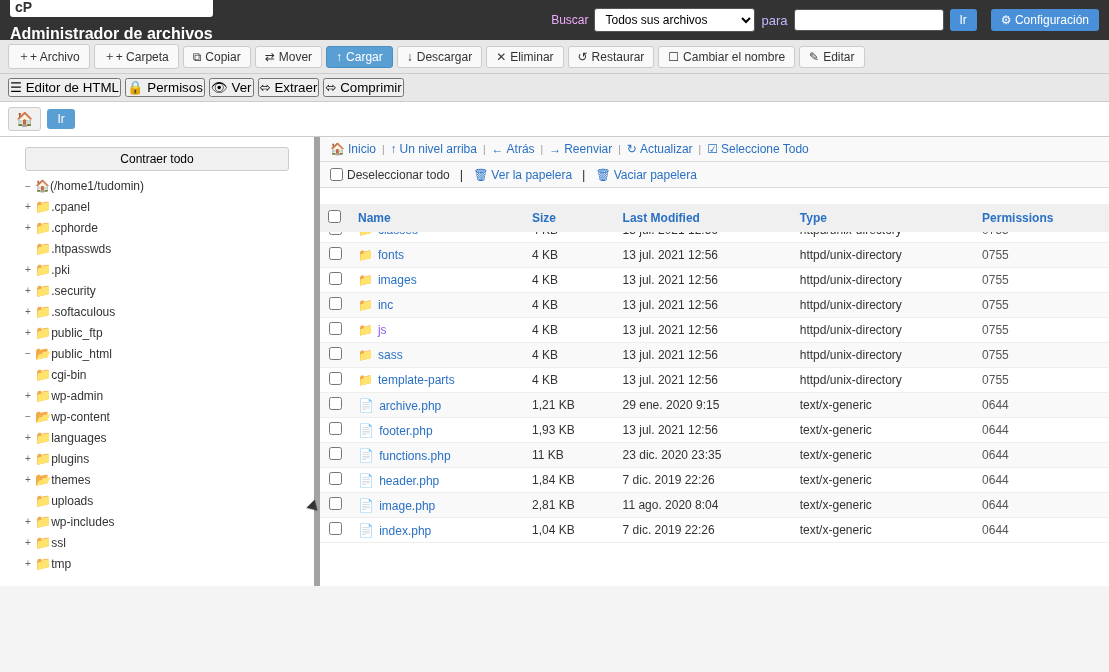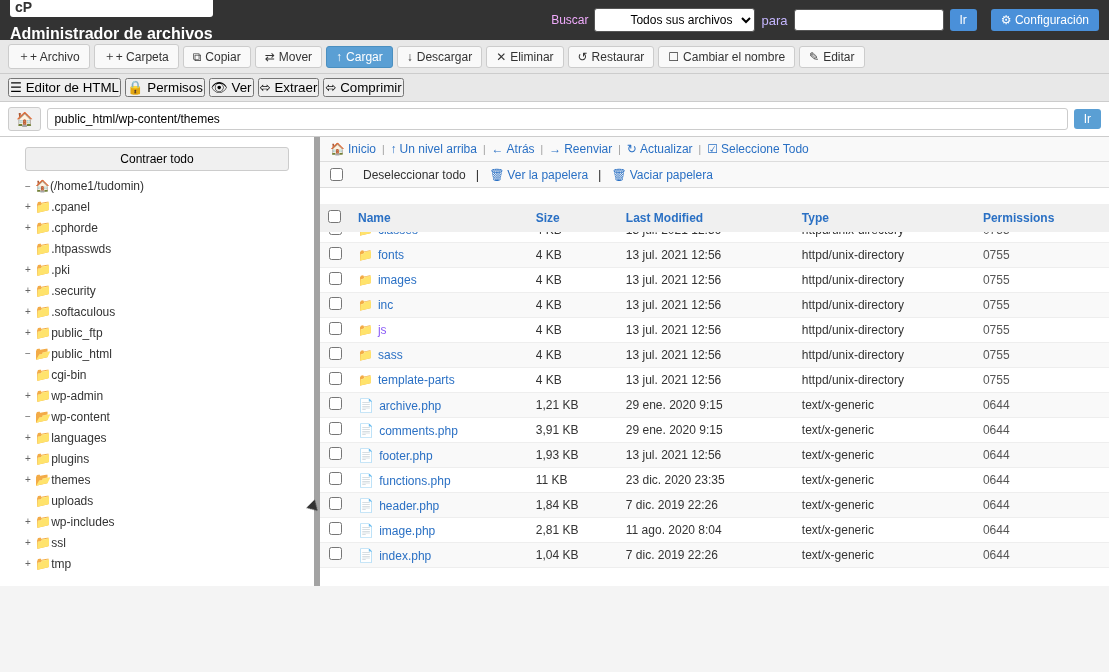--- a/index.html
+++ b/index.html
@@ -35,21 +35,20 @@
       align-items: center;
       gap: 6px;
     }
     .search-area label { color: #f0abfc; font-size: 12px; }
     .search-area select {
       padding: 3px 6px;
       border: 1px solid #555;
       background: #fff;
       font-size: 12px;
       border-radius: 3px;
-      text-align: right;
     }
     .search-area span { color: #c4b5fd; font-size: 13px; }
     .search-area input[type=text] {
       padding: 3px 8px;
       border: 1px solid #555;
       background: #fff;
       font-size: 12px;
       border-radius: 3px;
       width: 150px;
     }
@@ -162,21 +161,21 @@
 
     
     .action-bar {
       background: #f9f9f9;
       border-bottom: 1px solid #ddd;
       padding: 5px 10px;
       display: flex;
       align-items: center;
       gap: 6px;
     }
-    .action-bar label { display: flex; align-items: center; gap: 20px; font-size: 12px; color: #333; cursor: pointer; }
+    .action-bar label { display: flex; align-items: center; gap: 4px; font-size: 12px; color: #333; cursor: pointer; }
     .action-bar button {
       background: transparent;
       border: none;
       color: #2a70c4;
       cursor: pointer;
       font-size: 12px;
       display: flex;
       align-items: center;
       gap: 3px;
     }
@@ -363,21 +362,20 @@
     <span>Extraer</span>
   </button>
   <button>
     <span>⬄</span>
     <span>Comprimir</span>
   </button>
 </div>
 
 <div class="path-bar">
   <button class="home-btn">🏠</button>
-  <input type="text" value="public_html/wp-content/themes" style="">
   <button class="go-btn">Ir</button>
 </div>
 
 <div class="main-layout">
 
   <div class="sidebar">
     <button class="sidebar-collapse-btn">Contraer todo</button>
     <div id="tree-container">
         <div class="tree-item">
           <div class="tree-row indent-0">
@@ -638,28 +636,20 @@
             <tr>
               <td><input type="checkbox" style=""></td>
               <td><span style="margin-right: 5px;"><span style="color:#444;font-size:13px;">📄</span></span><a href="#" style="color: rgb(42, 112, 196); text-decoration: none;">archive.php</a></td>
               <td>1,21 KB</td>
               <td>29 ene. 2020 9:15</td>
               <td>text/x-generic</td>
               <td class="perms">0644</td>
             </tr>
             <tr>
               <td><input type="checkbox" style=""></td>
-              <td><span style="margin-right: 5px;"><span style="color:#444;font-size:13px;">📄</span></span><a href="#" style="color: rgb(42, 112, 196); text-decoration: none;">comments.php</a></td>
-              <td>3,91 KB</td>
-              <td>29 ene. 2020 9:15</td>
-              <td>text/x-generic</td>
-              <td class="perms">0644</td>
-            </tr>
-            <tr>
-              <td><input type="checkbox" style=""></td>
               <td><span style="margin-right: 5px;"><span style="color:#444;font-size:13px;">📄</span></span><a href="#" style="color: rgb(42, 112, 196); text-decoration: none;">footer.php</a></td>
               <td>1,93 KB</td>
               <td>13 jul. 2021 12:56</td>
               <td>text/x-generic</td>
               <td class="perms">0644</td>
             </tr>
             <tr>
               <td><input type="checkbox" style=""></td>
               <td><span style="margin-right: 5px;"><span style="color:#444;font-size:13px;">📄</span></span><a href="#" style="color: rgb(42, 112, 196); text-decoration: none;">functions.php</a></td>
               <td>11 KB</td>

